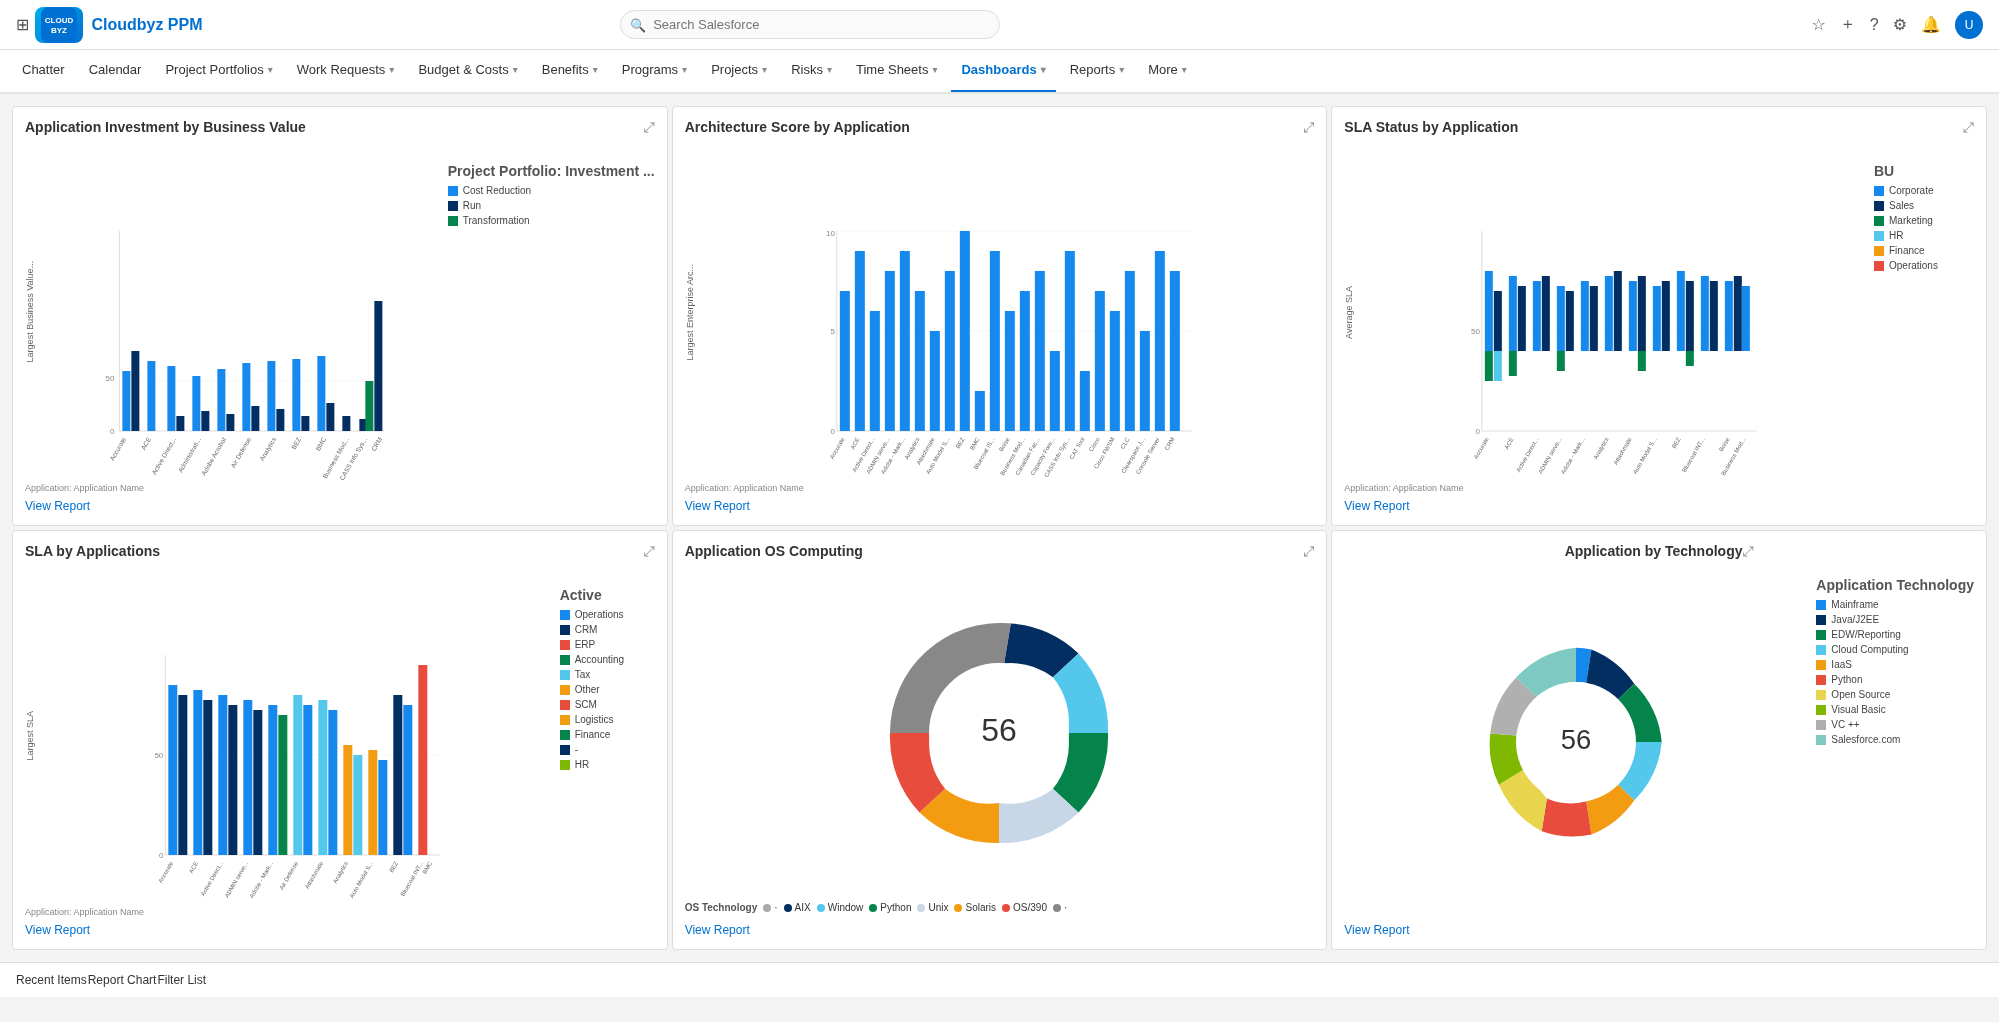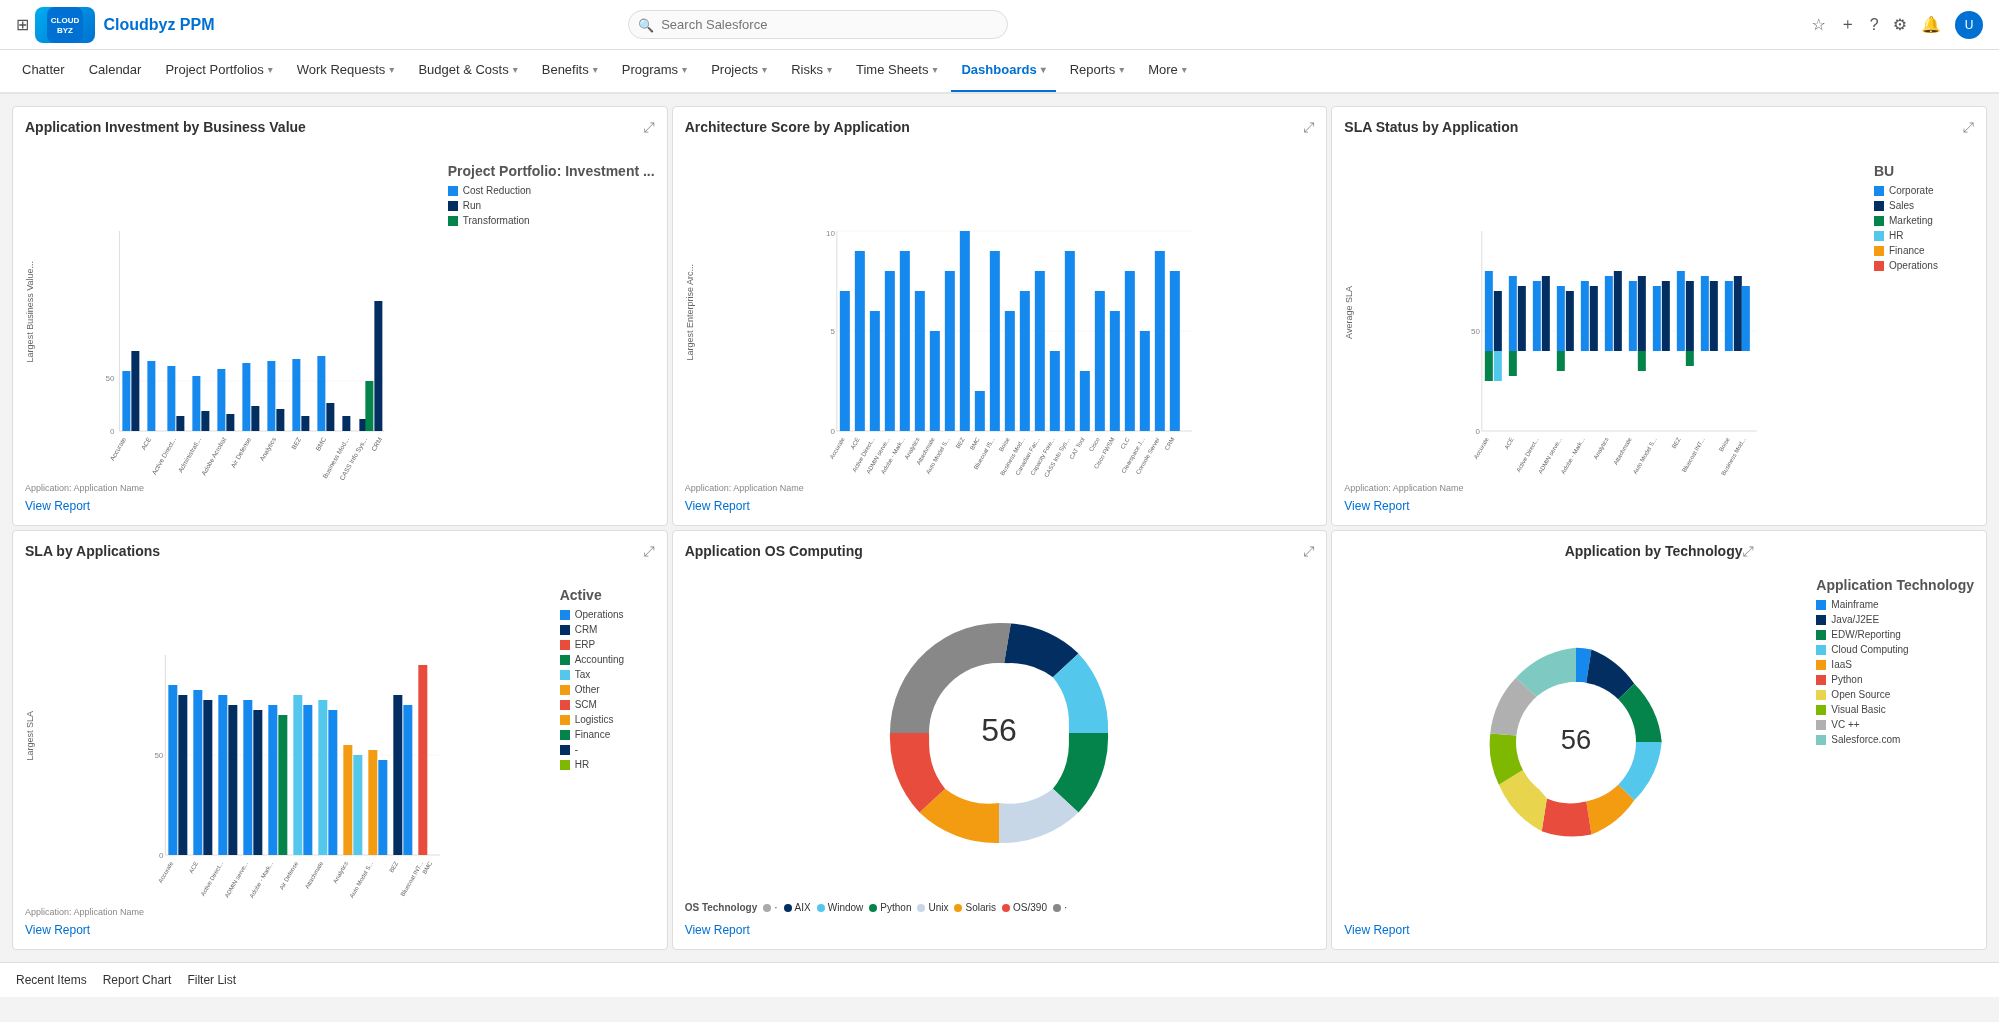--- a/index.html
+++ b/index.html
@@ -5,21 +5,21 @@
     * { box-sizing: border-box; margin: 0; padding: 0; }
     body { font-family: 'Salesforce Sans', Arial, sans-serif; background: #f3f3f3; font-size: 12px; color: #333; }
 
     
     .top-bar {
       display: flex; align-items: center; background: #fff;
       padding: 0 16px; height: 50px; border-bottom: 1px solid #ddd;
     }
     .top-bar-logo { display: flex; align-items: center; gap: 8px; margin-right: 12px; }
     .logo-icon {
-      width: 60px; height: 36px; background: linear-gradient(135deg, #00aeef, #0070d2);
+      width: 48px; height: 36px; background: linear-gradient(135deg, #00aeef, #0070d2);
       border-radius: 8px; display: flex; align-items: center; justify-content: center;
       color: white; font-size: 9px; font-weight: bold; text-align: center;
     }
     .app-name { font-size: 16px; font-weight: 600; color: #0070d2; white-space: nowrap; }
     .search-bar {
       flex: 0 0 380px; margin: 0 auto;
       position: relative;
     }
     .search-bar input {
       width: 100%; padding: 6px 12px 6px 32px;
@@ -65,21 +65,21 @@
     .legend-item { display: flex; align-items: center; gap: 5px; }
     .legend-dot { width: 10px; height: 10px; border-radius: 0; flex-shrink: 0; }
     .legend-label { font-size: 10px; color: #444; }
     .legend-title { font-size: 14px; font-weight: 600; color: #555; margin-bottom: 2px; }
     .donut-legend-item { display: flex; align-items: center; gap: 3px; }
     .donut-dot { width: 8px; height: 8px; border-radius: 50%; flex-shrink: 0; }
 
     
     .footer {
       background: #fff; border-top: 1px solid #ddd;
-      padding: 8px 16px; display: flex; gap: 16px; align-items: center;
+      padding: 8px 16px; display: flex; gap: 1px; align-items: center;
     }
     .footer-tab { font-size: 12px; color: #333; cursor: pointer; padding: 2px 0; }
   </style>
 </head>
 <body>
 
 <div class="top-bar">
   <div class="grid-icon">⊞</div>
   <div class="top-bar-logo">
     <div class="logo-icon">

